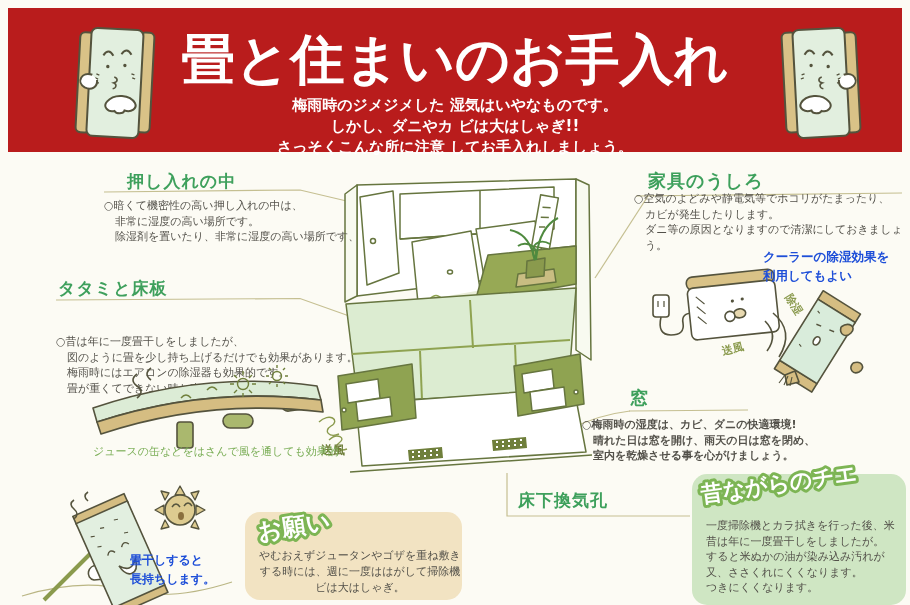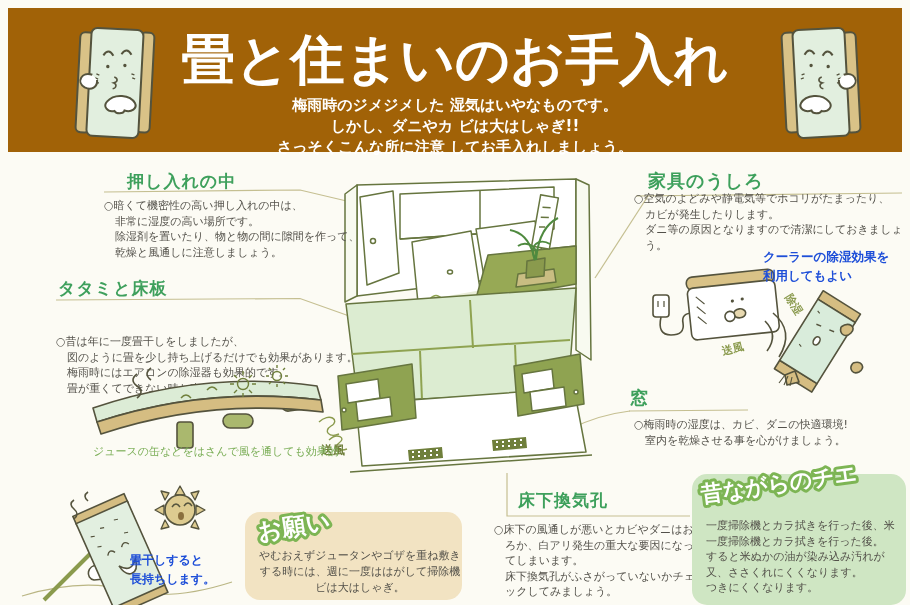--- a/index.html
+++ b/index.html
@@ -1,21 +1,21 @@
 <!DOCTYPE html>
 <html><head>
 <meta charset="utf-8">
 <style>
   * { margin:0; padding:0; box-sizing:border-box; }
   html,body { width:910px; height:605px; }
   body { font-family:"DejaVu Sans", sans-serif; background:#ffffff; }
   .page { position:relative; width:910px; height:605px; background:#fcfbf4; overflow:hidden; }
 
   
-  .banner { position:absolute; left:8px; top:8px; width:894px; height:144px; background:#a16207; }
+  .banner { position:absolute; left:8px; top:8px; width:894px; height:144px; background:#b91c1c; }
   .banner-title { position:absolute; left:0; right:0; top:16px; text-align:center;
     color:#ffffff; font-size:54px; font-weight:bold; letter-spacing:0px; }
   .banner-sub { position:absolute; left:0; right:0; top:87px; text-align:center;
     color:#ffffff; font-size:15px; font-weight:bold; line-height:21px; }
 
   
   .sec-h { position:absolute; color:#3ea05c; font-weight:bold; font-size:17px; letter-spacing:1px; }
   .sec-h.big { font-size:18px; }
   .body { position:absolute; color:#53514a; font-size:11px; line-height:15.5px; }
   .body .ind { padding-left:11px; }
@@ -180,22 +180,21 @@
       <circle cx="246" cy="240" r="2" fill="#ffffff"></circle>
 
       <path d="M20,320 L262,303"></path>
     </g>
   </svg>
 
   <div class="sec-h" style="left:127px; top:170px;">押し入れの中</div>
   <div class="body" style="left:104px; top:198px;">
     <div>○暗くて機密性の高い押し入れの中は、</div>
     <div class="ind">非常に湿度の高い場所です。</div>
-    <div class="ind">除湿剤を置いたり、物と物の間に隙間を作って、</div>
-    <div class="ind">乾燥と風通しに注意しましょう。</div>
+    <div class="ind">除湿剤を置いたり、非常に湿度の高い場所です、</div>
   </div>
 
   <div class="sec-h" style="left:58px; top:277px;">タタミと床板</div>
   <div class="body" style="left:56px; top:306px;margin-top:28px;">
     <div>○昔は年に一度畳干しをしましたが、</div>
     <div class="ind">図のように畳を少し持ち上げるだけでも効果があります。</div>
     <div class="ind">梅雨時にはエアコンの除湿器も効果的です。</div>
     <div class="ind">畳が重くてできない時お声かけ下さい。</div>
   </div>
 
@@ -280,35 +279,28 @@
       <text x="12" y="36" transform="rotate(-9 12 36)" font-size="24" font-weight="bold" stroke="#7db554" stroke-width="6" stroke-linejoin="round" paint-order="stroke" fill="#ffffff">お願い</text>
     </svg>
     <div class="tip-body" style="top:36px;text-align:center;">
       <div>やむおえずジュータンやゴザを重ね敷き</div>
       <div>する時には、週に一度ははがして掃除機</div>
       <div>ビは大はしゃぎ。</div>
     </div>
   </div>
 
   <div class="sec-h" style="left:518px; top:489px;">床下換気孔</div>
-  <div class="body" style="left:494px; top:522px;">
-    <div>○床下の風通しが悪いとカビやダニはお</div>
-    <div class="ind">ろか、白アリ発生の重大な要因になっ</div>
-    <div class="ind">てしまいます。</div>
-    <div class="ind">床下換気孔がふさがっていないかチェ</div>
-    <div class="ind">ックしてみましょう。</div>
-  </div>
 
   <div class="tipbox green" style="left:692px; top:474px; width:214px; height:131px;">
     <svg class="tip-title-svg" width="200" height="52" viewBox="0 0 200 52">
       <text x="8" y="36" transform="rotate(-8 8 36)" font-size="22" font-weight="bold" stroke="#7db554" stroke-width="6" stroke-linejoin="round" paint-order="stroke" fill="#ffffff">昔ながらのチエ</text>
     </svg>
     <div class="tip-body" style="top:44px; line-height:15.5px;">
       <div>一度掃除機とカラ拭きを行った後、米</div>
-      <div>一度掃除機とカラ拭きを行った後。</div>
+      <div>昔は年に一度畳干しをしましたが。</div>
       <div>すると米ぬかの油が染み込み汚れが</div>
       <div>又、ささくれにくくなります。</div>
       <div>つきにくくなります。</div>
     </div>
   </div>
 
   <div class="sec-h big" style="left:648px; top:169px;">家具のうしろ</div>
   <div class="body" style="left:634px; top:191px;">
     <div>○空気のよどみや静電気等でホコリがたまったり、</div>
     <div class="ind">カビが発生したりします。</div>
@@ -353,18 +345,19 @@
     </g>
     <text x="140" y="54" font-size="11" font-weight="bold" fill="#8a9a4d" transform="rotate(58 140 54)">除湿</text>
     <text x="78" y="112" font-size="11" font-weight="bold" fill="#8a9a4d" transform="rotate(-14 78 112)">送風</text>
   </svg>
   <div class="note" style="left:763px; top:247px;">
     <div>クーラーの除湿効果を</div>
     <div>利用してもよい</div>
   </div>
 
   <div class="sec-h big" style="left:630px; top:386px;">窓</div>
-  <div class="body" style="left:634px; top:417px;">
+  <div class="body" style="left:582px; top:417px;font-weight:bold;">
     <div>○梅雨時の湿度は、カビ、ダニの快適環境!</div>
+    <div class="ind">晴れた日は窓を開け、雨天の日は窓を閉め、</div>
     <div class="ind">室内を乾燥させる事を心がけましょう。</div>
   </div>
 
 </div>
 
 </body></html>

